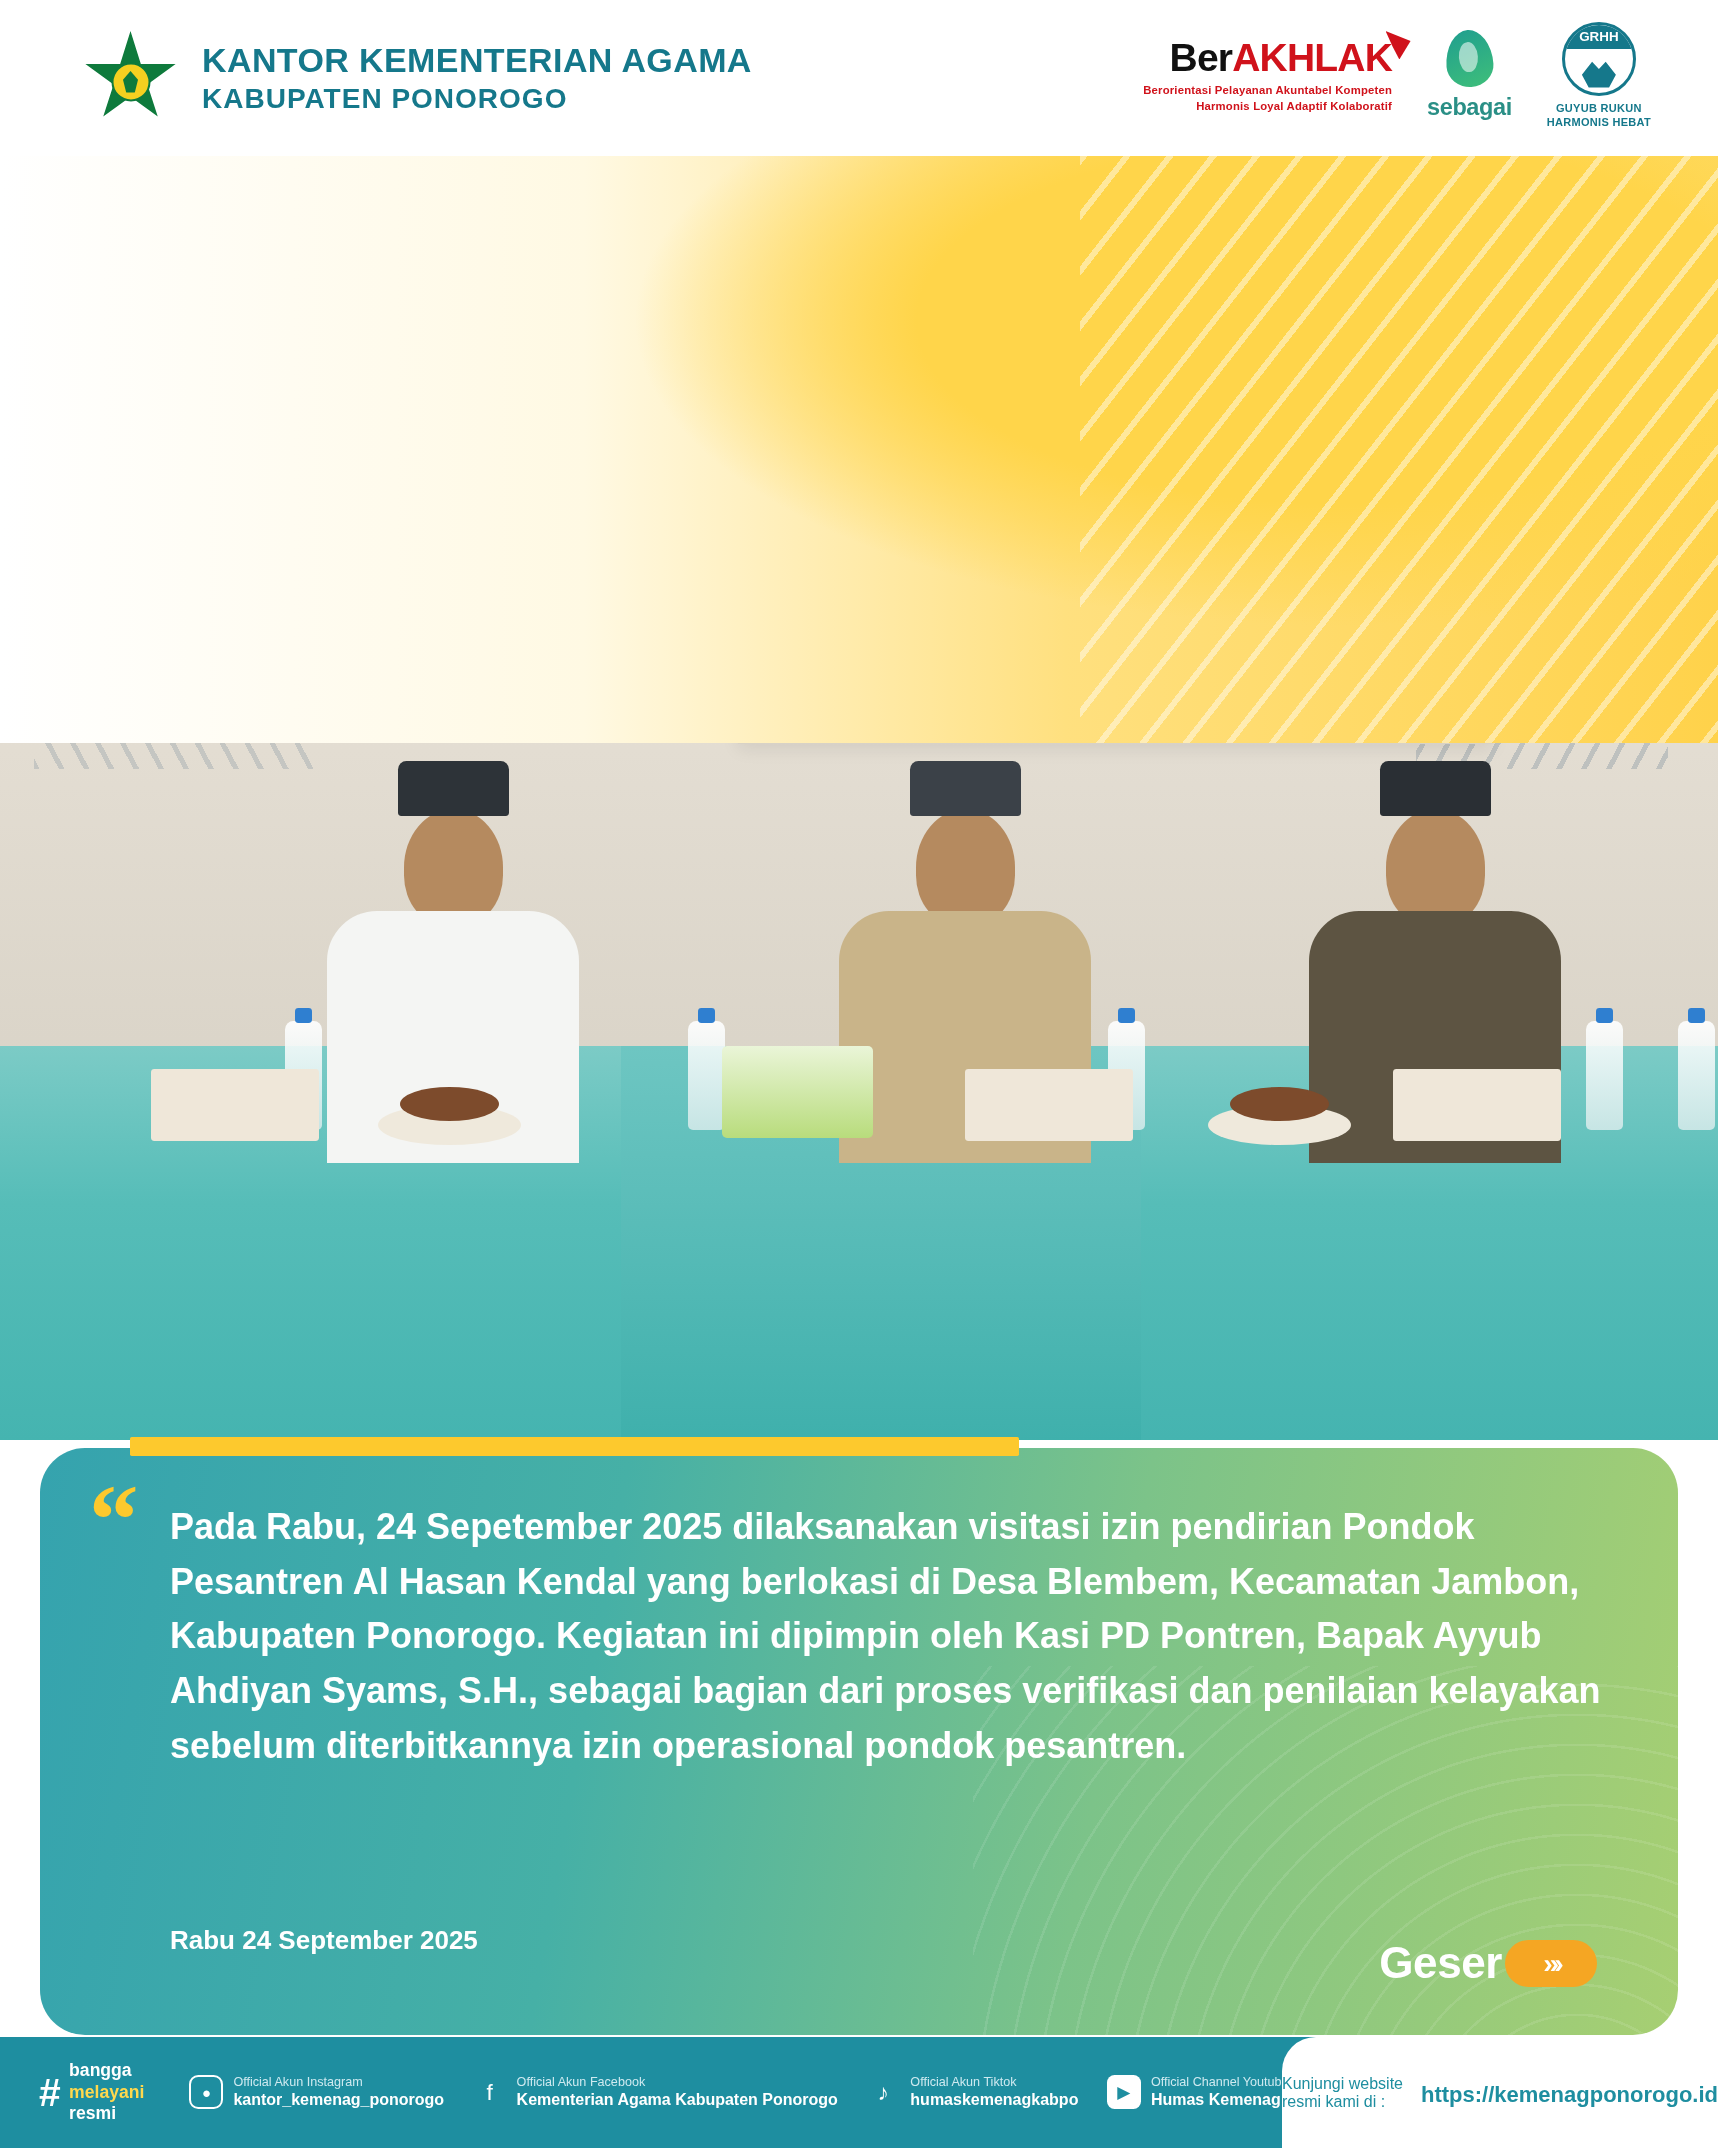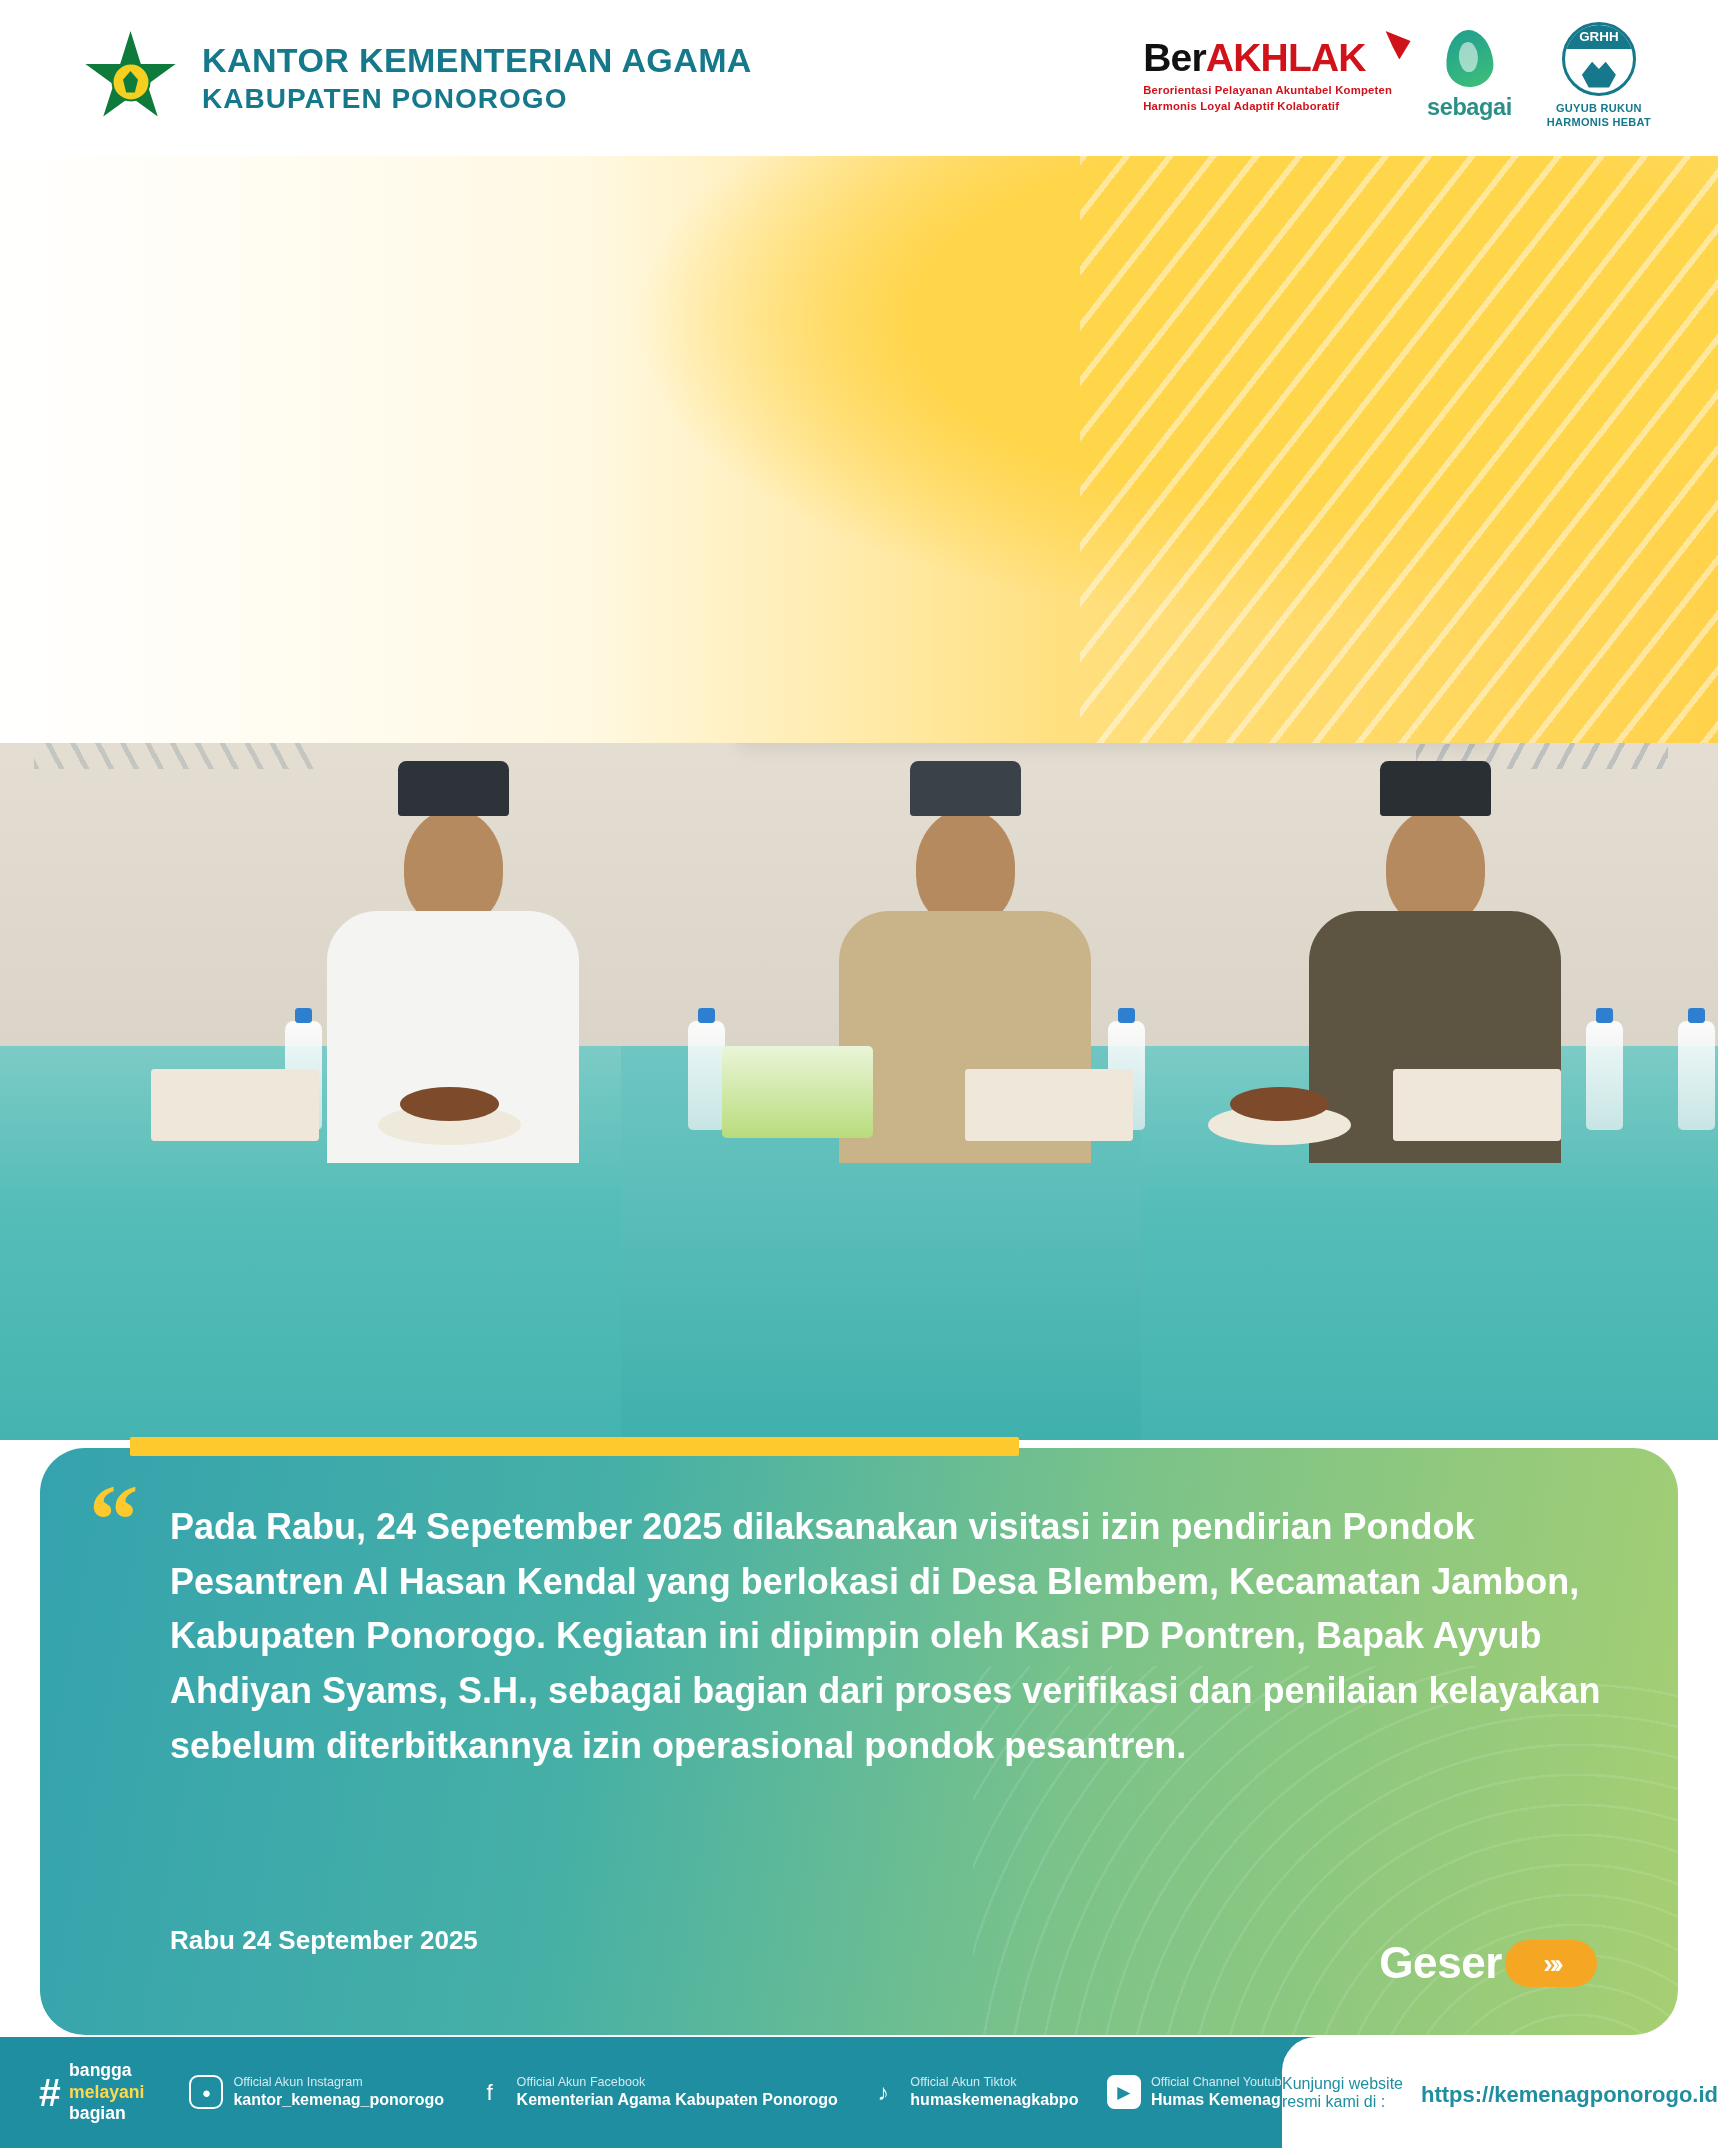--- a/index.html
+++ b/index.html
@@ -63,21 +63,21 @@
   }
   .kemenag-text .l2 {
     font-size: 28px; font-weight: bold; letter-spacing: 1px;
     color: #15788b; line-height: 1.15; margin-top: 3.4px;
   }
 
   .header-right {
     position: absolute; right: 67px; top: 22px;
     display: flex; align-items: center; gap: 35px;
   }
-  .berakhlak { text-align: left; position: relative; }
+  .berakhlak { text-align: right; position: relative; }
   .berakhlak .word {
     font-size: 39px; font-weight: bold; color: #111111;
     letter-spacing: -0.8px; line-height: 1;
   }
   .berakhlak .word .ak { color: #d0121b; }
   .berakhlak .tick {
     position: absolute; right: -18.5px; top: -6.7px;
     width: 25px; height: 28.5px;
     background: #d0121b;
     clip-path: polygon(0 0, 100% 35%, 55% 100%, 28% 55%);
@@ -421,21 +421,21 @@
       <div class="gbtn">»›</div>
     </div>
   </div>
 
   <div class="footer">
     <div class="footer-left">
       <div class="hashtag">#</div>
       <div class="bmb">
         <div>bangga</div>
         <div class="mid">melayani</div>
-        <div>bagian</div>
+        <div>resmi</div>
       </div>
     </div>
 
     <div class="social">
       <div class="soc">
         <div class="ic ig">●</div>
         <div class="tx">
           <div class="t1">Official Akun Instagram</div>
           <div class="t2">kantor_kemenag_ponorogo</div>
         </div>

